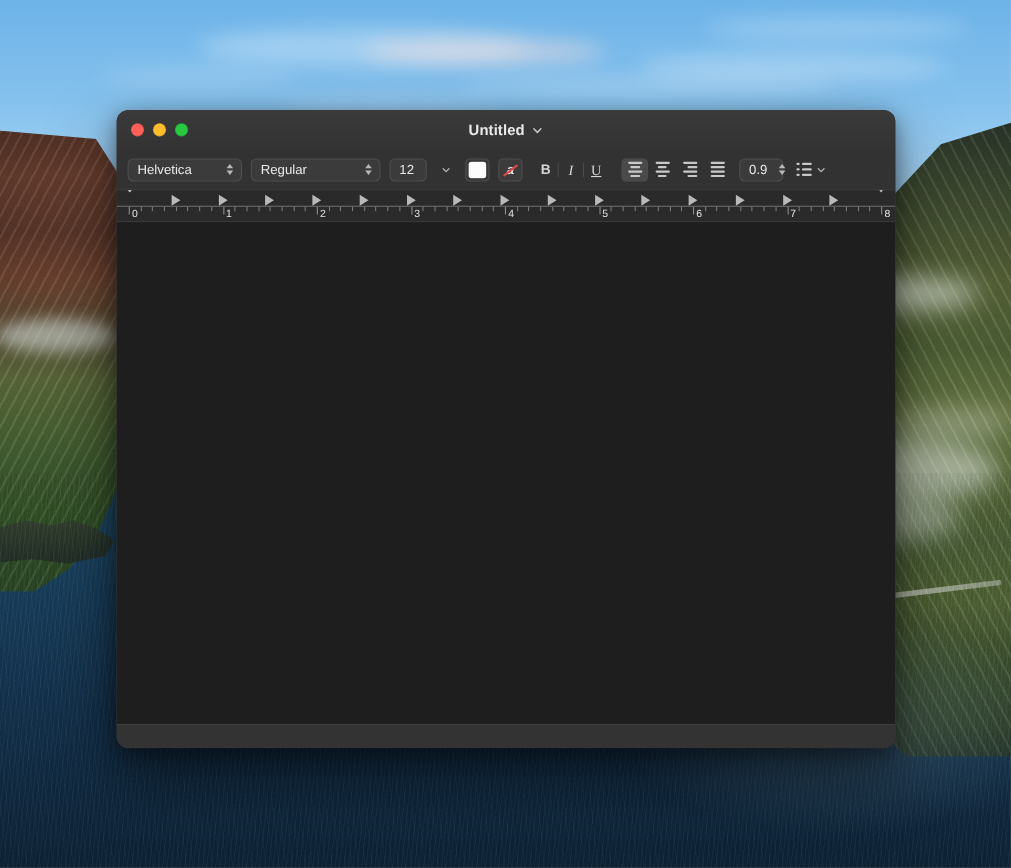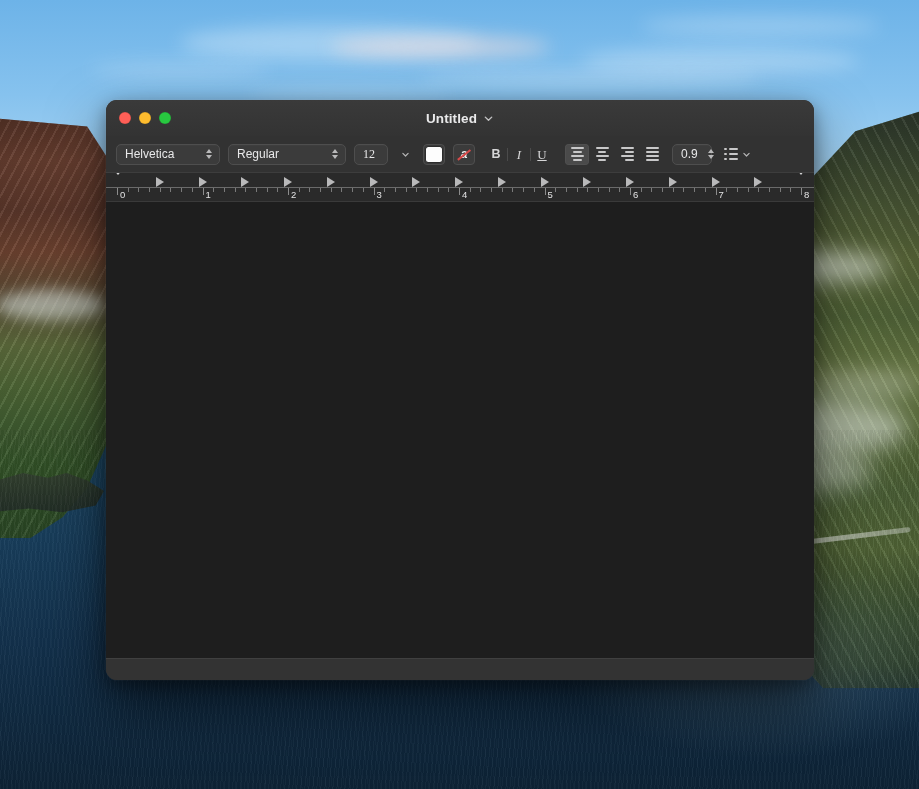--- a/index.html
+++ b/index.html
@@ -213,21 +213,21 @@
     border: .5px solid #4e4e4e;
     border-radius: 5px;
     display: flex; align-items: center;
     color: #e8e8e9;
     font-size: 12px;
     box-shadow: 0 .5px 0 rgba(255,255,255,.045) inset;
   }
   .tb-field .val { padding: 0 6px 0 8px; white-space: nowrap; }
   .font-family-field { width: 104px; justify-content: space-between; }
   .font-style-field  { width: 118px; justify-content: space-between; }
-  .font-size-field   { width: 34px;  justify-content: flex-start; font-family: Liberation Serif, serif; }
+  .font-size-field   { width: 34px;  justify-content: flex-start; }
   .linespacing-field { width: 40px;  justify-content: space-between; }
 
   .stepper {
     width: 14px; height: 17px; margin-right: 3px;
     display: flex; flex-direction: column; align-items: center; justify-content: center;
     gap: 2px; flex: none;
   }
   .stepper .up, .stepper .dn {
     width: 0; height: 0; border-left: 3.5px solid transparent; border-right: 3.5px solid transparent;
   }

